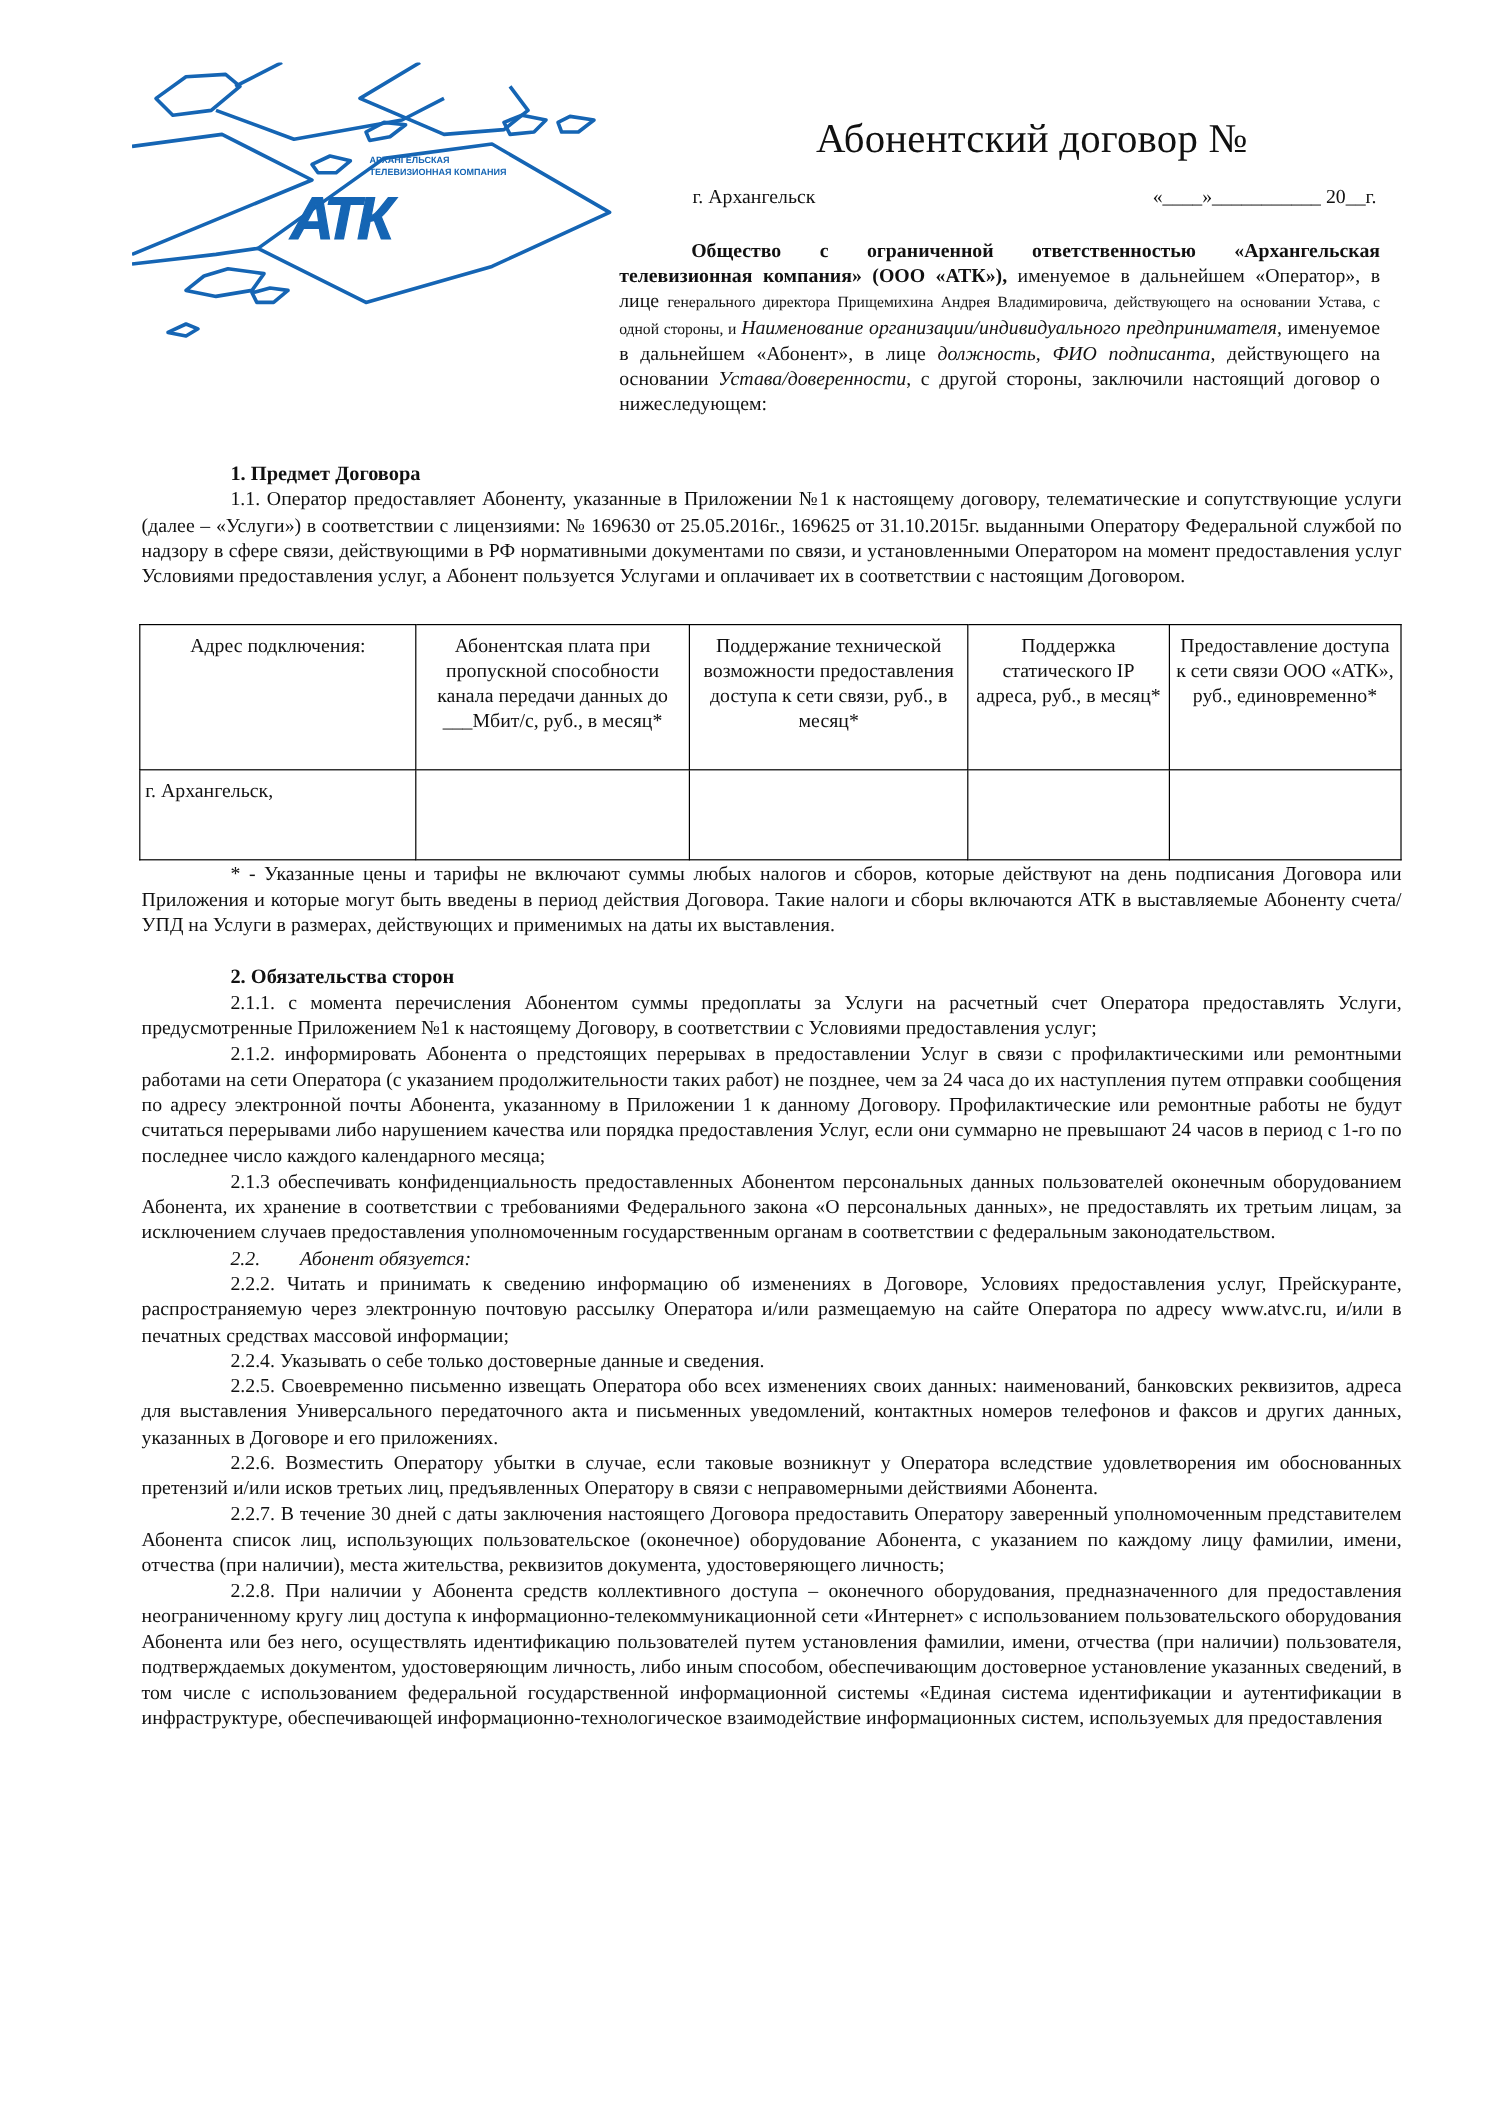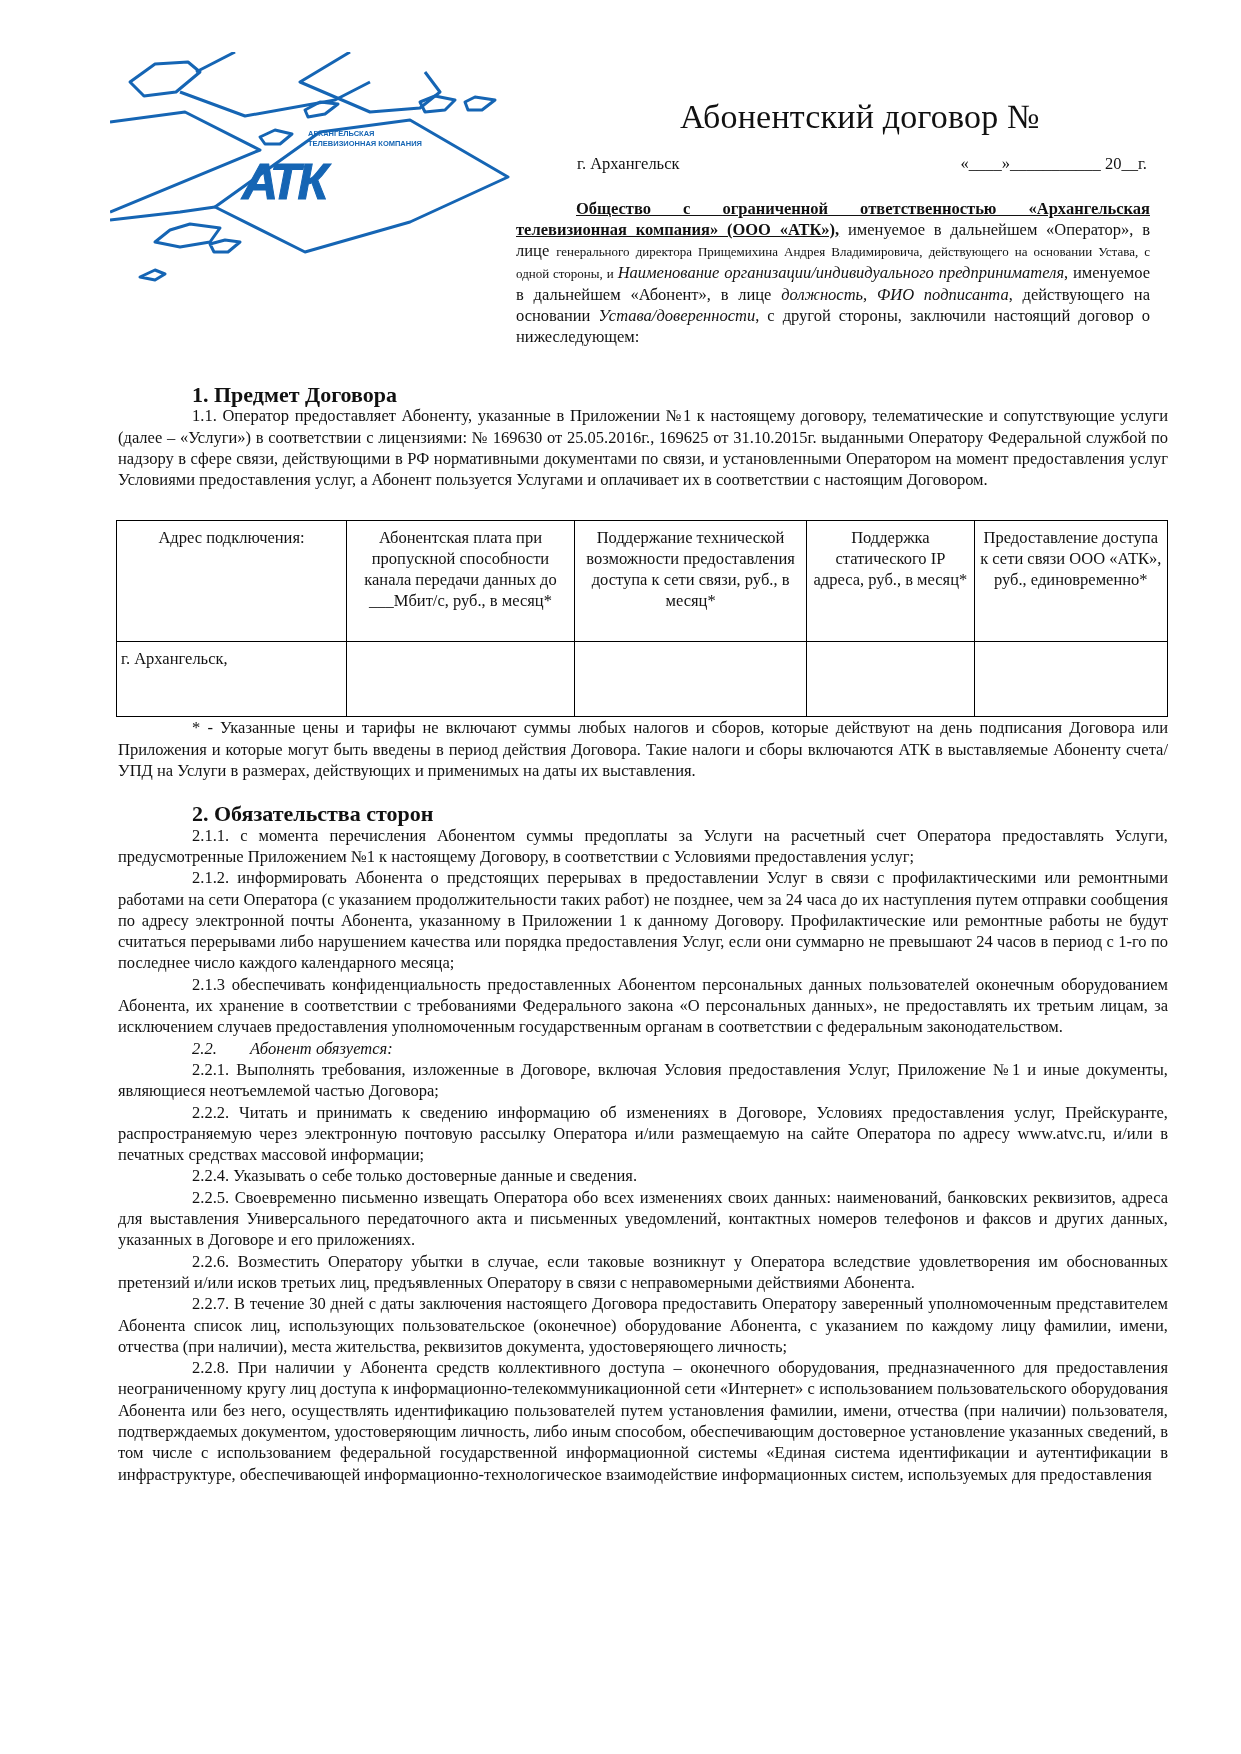--- a/index.html
+++ b/index.html
@@ -8,25 +8,25 @@
   .logo { position: absolute; left: 110px; top: 52px; width: 400px; height: 230px; }
   .logo svg { width: 100%; height: 100%; }
   .title { position: absolute; left: 680px; top: 98px; font-size: 34px; letter-spacing: 0.2px; }
   .cityline { position: absolute; left: 577px; top: 154px; width: 570px; font-size: 16.5px; }
   .cityline .city { position: absolute; left: 0; top: 0; }
   .cityline .date { position: absolute; right: 0; top: 0; }
   .intro { position: absolute; left: 516px; top: 198px; width: 634px; font-size: 16.5px;
            line-height: 21px; text-align: justify; }
   .intro .ind { display: inline-block; width: 60px; }
   .intro .big { font-size: 13px; }
-  .intro b { font-weight: bold; text-decoration: underline; }
+  .intro b { font-weight: bold; }
   .body { position: absolute; left: 118px; top: 384px; width: 1050px; font-size: 16.5px;
           line-height: 21.3px; text-align: justify; }
   .body p { margin: 0; text-indent: 74px; }
-  .body h2 { margin: 0; padding-left: 74px; font-size: 22px; font-weight: bold; }
+  .body h2 { margin: 0; padding-left: 74px; font-size: 17px; font-weight: bold; }
   .body .sub { padding-left: 74px; font-style: italic; }
   .body .sub .num { display: inline-block; width: 58px; }
   .spacer-md { height: 22px; }
   table.rates { border-collapse: collapse; width: 1052px; margin: 30px 0 0 -2px;
                 font-size: 16.5px; line-height: 21px; }
   table.rates td { border: 1.5px solid #000; vertical-align: top; padding: 6px 4px; text-align: center; }
   table.rates td.left { text-align: left; }
   table.rates tr.head td { height: 108px; text-align: center; }
   table.rates tr.row td { height: 62px; }
   .w1 { width: 224px; } .w2 { width: 222px; } .w3 { width: 226px; } .w4 { width: 160px; } .w5 { width: 186px; }
@@ -91,20 +91,19 @@
     </table>
 
   <p>* - Указанные цены и тарифы не включают суммы любых налогов и сборов, которые действуют на день подписания Договора или Приложения и которые могут быть введены в период действия Договора. Такие налоги и сборы включаются АТК в выставляемые Абоненту счета/УПД на Услуги в размерах, действующих и применимых на даты их выставления.</p>
   <div class="spacer-md"></div>
 
   <h2>2. Обязательства сторон</h2>
   <p>2.1.1. с момента перечисления Абонентом суммы предоплаты за Услуги на расчетный счет Оператора предоставлять Услуги, предусмотренные Приложением №1 к настоящему Договору, в соответствии с Условиями предоставления услуг;</p>
   <p>2.1.2. информировать Абонента о предстоящих перерывах в предоставлении Услуг в связи с профилактическими или ремонтными работами на сети Оператора (с указанием продолжительности таких работ) не позднее, чем за 24 часа до их наступления путем отправки сообщения по адресу электронной почты Абонента, указанному в Приложении 1 к данному Договору. Профилактические или ремонтные работы не будут считаться перерывами либо нарушением качества или порядка предоставления Услуг, если они суммарно не превышают 24 часов в  период с 1-го по последнее число каждого календарного месяца;</p>
   <p>2.1.3 обеспечивать конфиденциальность предоставленных Абонентом персональных данных пользователей оконечным оборудованием Абонента, их хранение в соответствии с требованиями Федерального закона «О персональных данных», не предоставлять их третьим лицам, за исключением случаев предоставления уполномоченным государственным органам в соответствии с федеральным законодательством.</p>
   <div class="sub"><span class="num">2.2.</span><span>Абонент обязуется:</span></div>
-  <p>2.2.1. Выполнять требования, изложенные в Договоре, включая Условия предоставления Услуг, Приложение №1 и иные документы, являющиеся неотъемлемой частью Договора;</p>
   <p>2.2.2. Читать и принимать к сведению информацию об изменениях в Договоре, Условиях предоставления услуг, Прейскуранте, распространяемую через электронную почтовую рассылку Оператора и/или размещаемую на сайте Оператора по адресу www.atvc.ru, и/или в печатных средствах массовой информации;</p>
   <p>2.2.4. Указывать о себе только достоверные данные и сведения.</p>
   <p>2.2.5. Своевременно письменно извещать Оператора обо всех изменениях своих данных: наименований, банковских реквизитов, адреса для выставления Универсального передаточного акта и письменных уведомлений, контактных номеров телефонов и факсов и других данных, указанных в Договоре и его приложениях.</p>
   <p>2.2.6. Возместить Оператору убытки в случае, если таковые возникнут у Оператора вследствие удовлетворения им обоснованных претензий и/или исков третьих лиц, предъявленных Оператору в связи с неправомерными действиями Абонента.</p>
   <p>2.2.7. В течение 30 дней с даты заключения настоящего Договора предоставить Оператору заверенный уполномоченным представителем Абонента список лиц, использующих пользовательское (оконечное) оборудование Абонента, с указанием по каждому лицу фамилии, имени, отчества (при наличии), места жительства, реквизитов документа, удостоверяющего личность;</p>
   <p>2.2.8. При наличии у Абонента средств коллективного доступа – оконечного  оборудования, предназначенного для предоставления неограниченному кругу лиц доступа к информационно-телекоммуникационной сети «Интернет» с использованием пользовательского оборудования Абонента или без него, осуществлять идентификацию пользователей путем установления фамилии, имени, отчества (при наличии) пользователя, подтверждаемых документом, удостоверяющим личность, либо иным способом, обеспечивающим достоверное установление указанных сведений, в том числе с использованием федеральной государственной информационной системы «Единая система идентификации и аутентификации в инфраструктуре, обеспечивающей информационно-технологическое взаимодействие информационных систем, используемых для предоставления</p>
 </div>
 
 </body></html>

